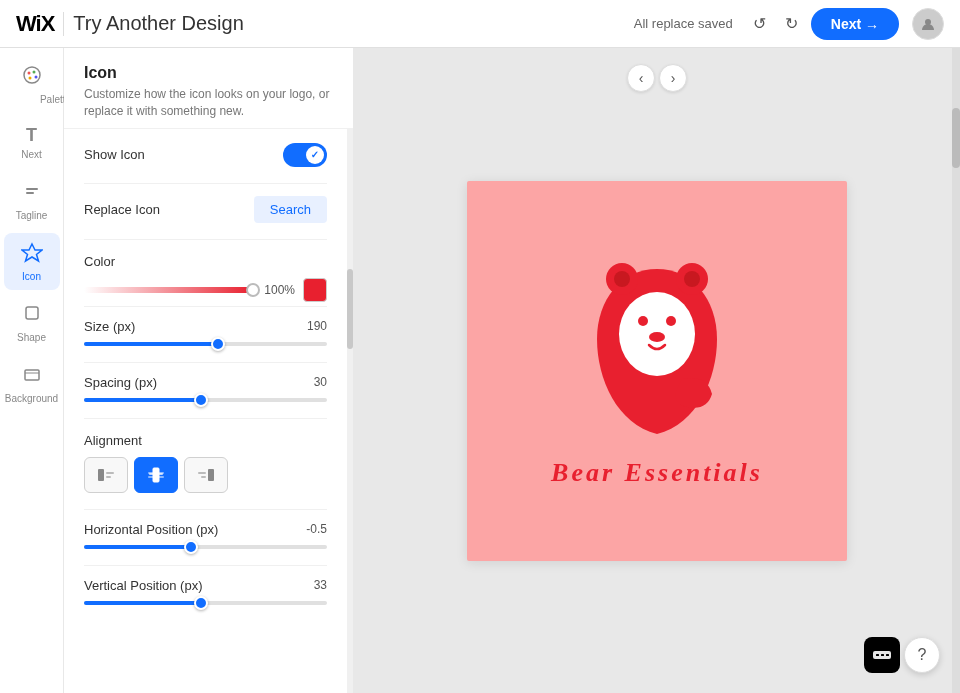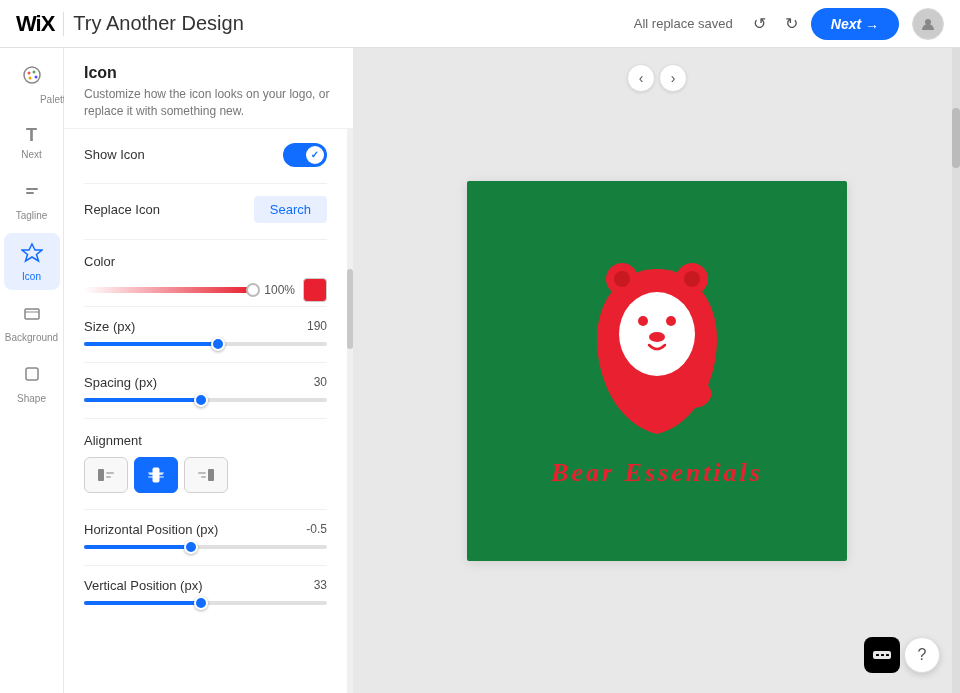--- a/index.html
+++ b/index.html
@@ -18,21 +18,21 @@
     .changes-saved { font-size: 13px; color: #666; display: flex; align-items: center; gap: 4px; }
     .undo-redo { display: flex; gap: 4px; margin-left: 8px; }
     .undo-btn, .redo-btn {
       width: 28px; height: 28px; border: none; background: transparent;
       cursor: pointer; display: flex; align-items: center; justify-content: center;
       color: #555; font-size: 16px; border-radius: 4px;
     }
     .next-btn {
       background: #116dff; color: #fff; border: none; border-radius: 20px;
       padding: 8px 20px; font-size: 14px; font-weight: 600; cursor: pointer;
-      display: flex; align-items: center; gap: 6px; font-style: italic;
+      display: flex; align-items: center; gap: 6px;
     }
     .user-avatar {
       width: 32px; height: 32px; border-radius: 50%; background: #ccc;
       display: flex; align-items: center; justify-content: center;
       color: #fff; font-size: 14px; cursor: pointer; border: 1px solid #ddd;
       margin-left: 8px;
     }
 
     
     .main {
@@ -153,21 +153,21 @@
       position: absolute; top: 16px; left: 50%; transform: translateX(-50%);
       display: flex; gap: 4px;
     }
     .canvas-nav-btn {
       width: 28px; height: 28px; border-radius: 50%;
       background: #fff; border: 1px solid #ddd;
       cursor: pointer; display: flex; align-items: center; justify-content: center;
       color: #555; font-size: 14px; box-shadow: 0 1px 3px rgba(0,0,0,.1);
     }
     .logo-card {
-      width: 380px; height: 380px; background: #15803d;
+      width: 380px; height: 380px; background: #fca5a5;
       border-radius: 2px; display: flex; flex-direction: column;
       align-items: center; justify-content: center;
       box-shadow: 0 2px 12px rgba(0,0,0,.1);
     }
 
     
     .canvas-scrollbar {
       position: absolute; right: 0; top: 0; bottom: 0;
       width: 8px; background: #ddd;
     }
@@ -251,33 +251,33 @@
       <span class="nav-icon">
         <svg width="22" height="22" viewBox="0 0 22 22" fill="none">
           <polygon points="11,3 14,9 21,9 15.5,13.5 17.5,20 11,16 4.5,20 6.5,13.5 1,9 8,9" stroke="#116dff" stroke-width="1.5" fill="none"></polygon>
         </svg>
       </span>
       <span style="font-size:10px;color:#116dff;">Icon</span>
     </div>
     <div class="nav-item">
       <span class="nav-icon">
         <svg width="22" height="22" viewBox="0 0 22 22" fill="none">
-          <rect x="4" y="7" width="14" height="10" rx="1" stroke="#888" stroke-width="1.5" fill="none"></rect>
-          <path d="M4 10h14" stroke="#888" stroke-width="1"></path>
+          <rect x="5" y="5" width="12" height="12" rx="2" stroke="#888" stroke-width="1.5" fill="none"></rect>
         </svg>
       </span>
-      <span style="font-size:10px;color:#888;">Background</span>
+      <span style="font-size:10px;color:#888;">Shape</span>
     </div>
     <div class="nav-item">
       <span class="nav-icon">
         <svg width="22" height="22" viewBox="0 0 22 22" fill="none">
-          <rect x="5" y="5" width="12" height="12" rx="2" stroke="#888" stroke-width="1.5" fill="none"></rect>
+          <rect x="4" y="7" width="14" height="10" rx="1" stroke="#888" stroke-width="1.5" fill="none"></rect>
+          <path d="M4 10h14" stroke="#888" stroke-width="1"></path>
         </svg>
       </span>
-      <span style="font-size:10px;color:#888;">Shape</span>
+      <span style="font-size:10px;color:#888;">Background</span>
     </div>
   </div>
 
   <div class="panel">
     <div class="panel-header">
       <div class="panel-title">Icon</div>
       <div class="panel-desc">Customize how the icon looks on your logo, or replace it with something new.</div>
     </div>
 
     <div style="display:flex;flex:1;overflow:hidden;">

